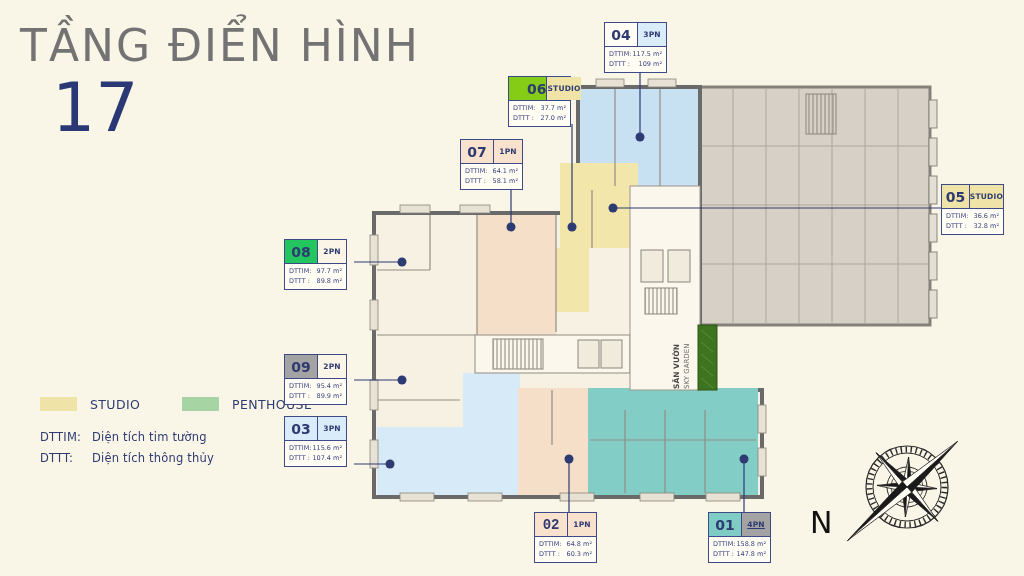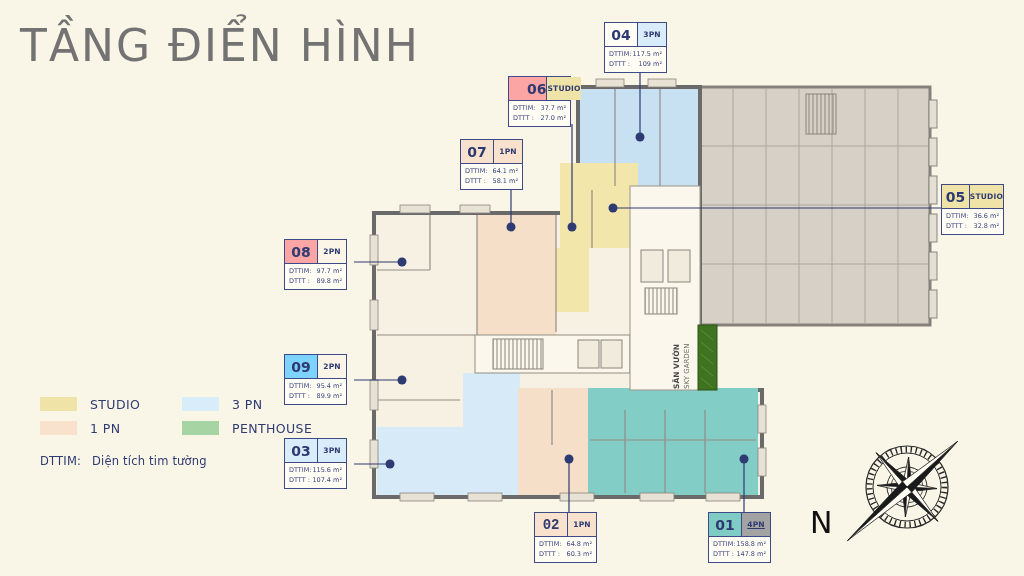--- a/index.html
+++ b/index.html
@@ -55,20 +55,21 @@
     position:absolute;left:810px;top:505px;
     font-size:30px;color:#111;font-weight:400;z-index:4;
   }
 </style>
 </head>
 <body>
 
 <div class="stage">
 
   <div class="title">TẦNG ĐIỂN HÌNH</div>
+  <div class="floor-num">17</div>
 
   <svg class="plan" width="1024" height="576" viewBox="0 0 1024 576">
     <defs>
       <pattern id="hatch" width="4" height="4" patternUnits="userSpaceOnUse">
         <path d="M1,0 V4" stroke="#8a857c" stroke-width="1"></path>
       </pattern>
     </defs>
 
     <g>
       <rect x="700" y="87" width="230" height="238" fill="#d6d0c7" stroke="#85817a" stroke-width="3"></rect>
@@ -213,21 +214,21 @@
           <span>DTTIM:</span>
           <span>64.8 m²</span>
         </div>
       <div class="co-row">
           <span>DTTT :</span>
           <span>60.3 m²</span>
         </div>
     </div>
   </div>
 
-  <div class="callout" style="left:284px;top:438px">
+  <div class="callout" style="left:284px;top:416px">
     <div class="co-top">
       <div class="co-num" style="background: rgb(217, 236, 249);">03</div>
       <div class="co-type" style="background: rgb(217, 236, 249);">3PN</div>
     </div>
     <div class="co-meas">
       <div class="co-row">
           <span>DTTIM:</span>
           <span>115.6 m²</span>
         </div>
       <div class="co-row">
@@ -266,21 +267,21 @@
         </div>
       <div class="co-row">
           <span>DTTT :</span>
           <span>32.8 m²</span>
         </div>
     </div>
   </div>
 
   <div class="callout" style="left:508px;top:76px">
     <div class="co-top">
-      <div class="co-num" style="background: #fca5a5; padding-left: 18px;">06</div>
+      <div class="co-num" style="background: #84cc16; padding-left: 18px;">06</div>
       <div class="co-type" style="background: rgb(239, 227, 168);">STUDIO</div>
     </div>
     <div class="co-meas">
       <div class="co-row">
           <span>DTTIM:</span>
           <span>37.7 m²</span>
         </div>
       <div class="co-row">
           <span>DTTT :</span>
           <span>27.0 m²</span>
@@ -300,38 +301,38 @@
         </div>
       <div class="co-row">
           <span>DTTT :</span>
           <span>58.1 m²</span>
         </div>
     </div>
   </div>
 
   <div class="callout" style="left:284px;top:239px">
     <div class="co-top">
-      <div class="co-num" style="background: #fca5a5;">08</div>
+      <div class="co-num" style="background: #22c55e;">08</div>
       <div class="co-type" style="background: rgb(251, 245, 231);">2PN</div>
     </div>
     <div class="co-meas">
       <div class="co-row">
           <span>DTTIM:</span>
           <span>97.7 m²</span>
         </div>
       <div class="co-row">
           <span>DTTT :</span>
           <span>89.8 m²</span>
         </div>
     </div>
   </div>
 
   <div class="callout" style="left:284px;top:354px">
     <div class="co-top">
-      <div class="co-num" style="background: #7dd3fc;">09</div>
+      <div class="co-num" style="background: #a3a3a3;">09</div>
       <div class="co-type" style="background: rgb(251, 245, 231);">2PN</div>
     </div>
     <div class="co-meas">
       <div class="co-row">
           <span>DTTIM:</span>
           <span>95.4 m²</span>
         </div>
       <div class="co-row">
           <span>DTTT :</span>
           <span>89.9 m²</span>
@@ -339,39 +340,35 @@
     </div>
   </div>
 
   <div class="legend">
     <div class="legend-cols">
       <div class="legend-col c1">
         <div class="legend-item">
           <span class="swatch" style="background: rgb(239, 227, 168);"></span>
           <span class="legend-label">STUDIO</span>
         </div>
-        <div class="legend-item">
-          <span class="swatch" style="background: rgb(249, 226, 205);"></span>
-          <span class="legend-label">1 PN</span>
-        </div>
       </div>
       <div class="legend-col c2">
-        <div class="legend-item">
-          <span class="swatch" style="background: rgb(217, 236, 249);"></span>
-          <span class="legend-label">3 PN</span>
-        </div>
         <div class="legend-item">
           <span class="swatch" style="background: rgb(167, 212, 163);"></span>
           <span class="legend-label">PENTHOUSE</span>
         </div>
       </div>
     </div>
     <div class="legend-notes">
       <div class="note-row">
         <span class="note-abbr">DTTIM:</span>
         <span>Diện tích tim tường</span>
       </div>
+      <div class="note-row">
+        <span class="note-abbr">DTTT:</span>
+        <span>Diện tích thông thủy</span>
+      </div>
     </div>
   </div>
 
   <div class="north-label">N</div>
 
 </div>
 
 </body></html>

